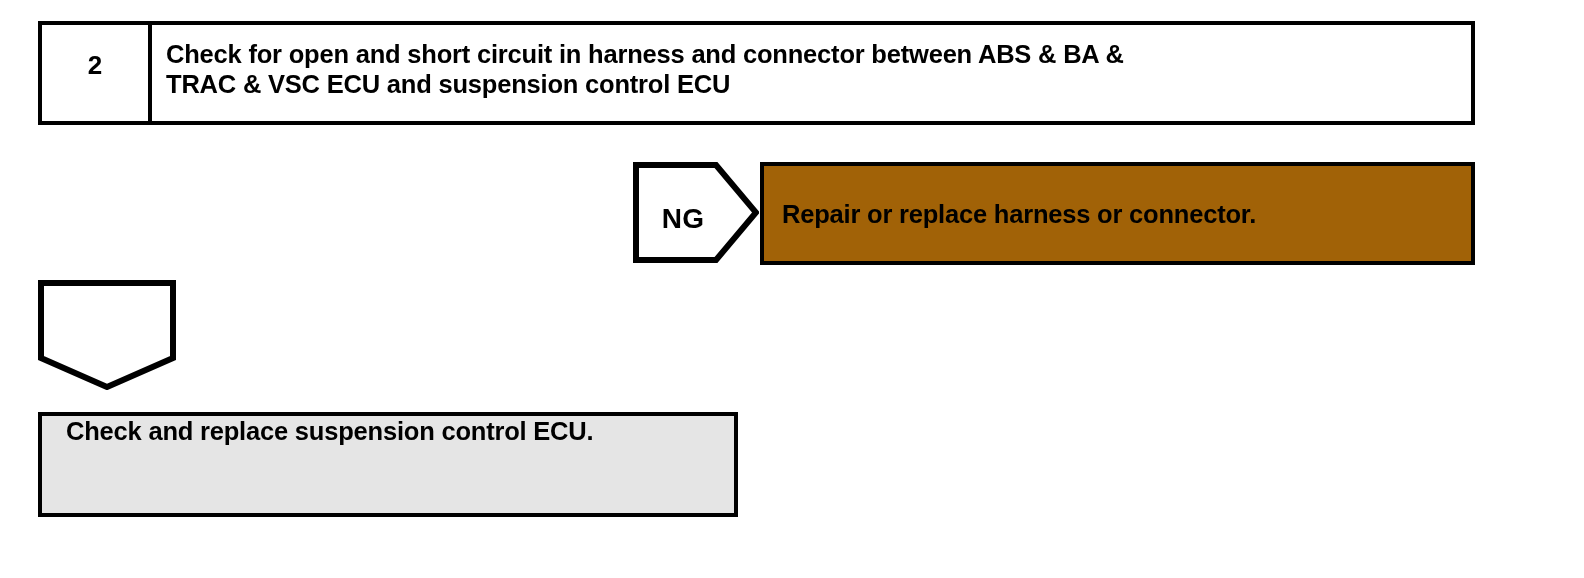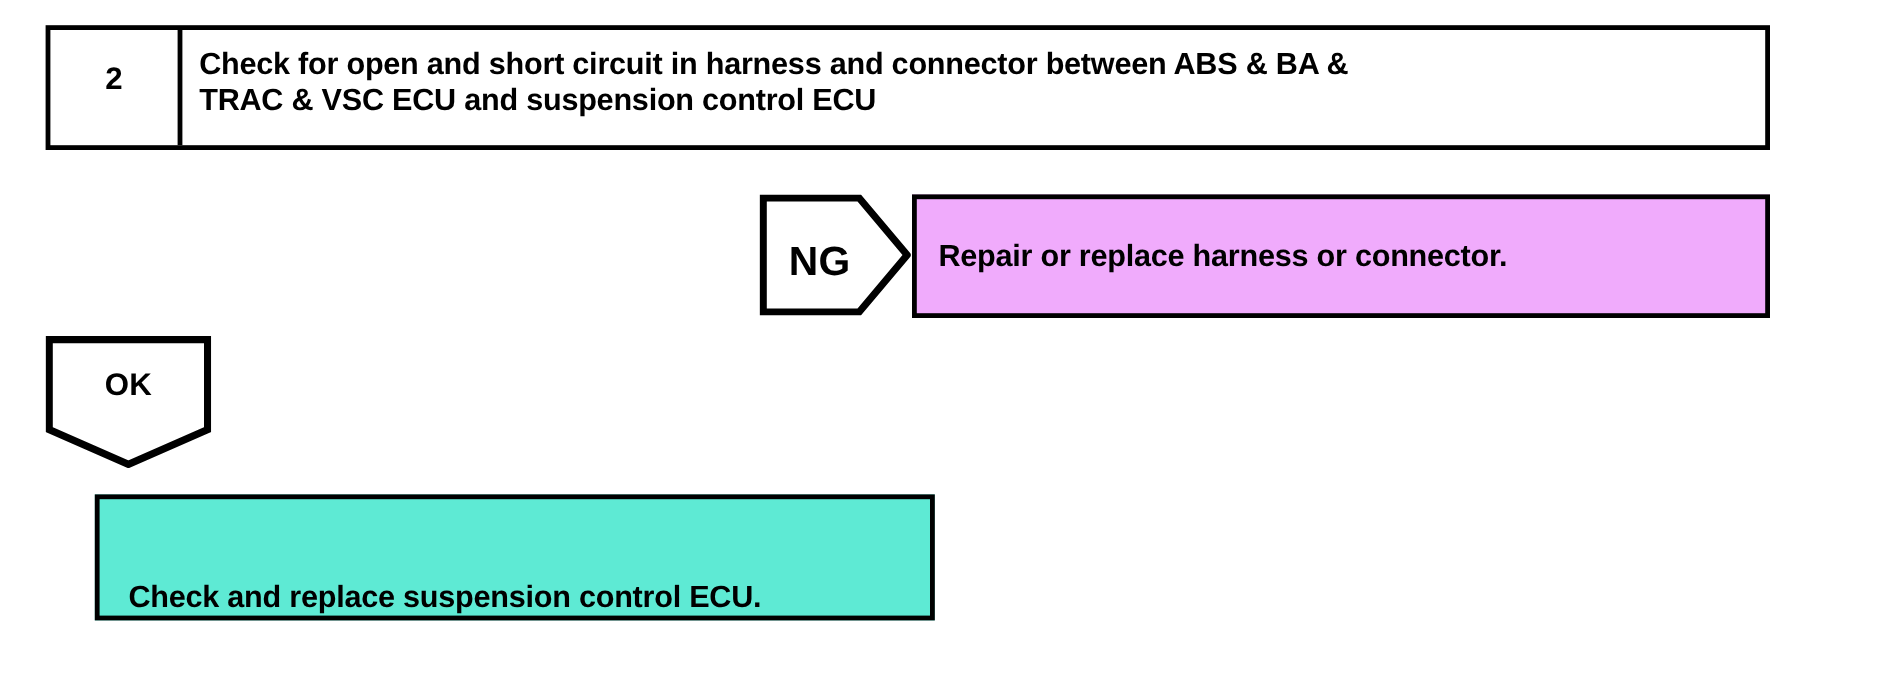--- a/index.html
+++ b/index.html
@@ -81,36 +81,36 @@
   }
   .ng-label {
     position: absolute;
     left: 633px;
     top: 162px;
     width: 100px;
     height: 113px;
     display: flex;
     align-items: center;
     justify-content: center;
-    font-size: 34px;
+    font-size: 28px;
     font-weight: bold;
     letter-spacing: 0.3px;
     pointer-events: none;
   }
 
   
   .repair-box {
     position: absolute;
     left: 760px;
     top: 162px;
     width: 715px;
     height: 103px;
     box-sizing: border-box;
     border: 4px solid #000000;
-    background: #f0abfc;
+    background: #a16207;
     display: flex;
     align-items: center;
     padding-left: 18px;
   }
   .repair-text {
     font-size: 25.5px;
     font-weight: bold;
     letter-spacing: -0.2px;
     line-height: 30px;
   }
@@ -145,25 +145,24 @@
 
   
   .final-box {
     position: absolute;
     left: 38px;
     top: 412px;
     width: 700px;
     height: 105px;
     box-sizing: border-box;
     border: 4px solid #000000;
-    background: #5eead4;
-    display: flex;
-    align-items: flex-end;
+    background: #e5e5e5;
+    display: flex;
+    align-items: flex-start;
     padding-left: 24px;
-    margin-left: 41px;
   }
   .final-text {
     font-size: 25.5px;
     font-weight: bold;
     letter-spacing: -0.2px;
     line-height: 30px;
   }
 </style>
 </head>
 <body>
@@ -189,19 +188,18 @@
 
   <div class="repair-box">
     <span class="repair-text">Repair or replace harness or connector.</span>
   </div>
 
   <div class="ok-shape">
     <svg viewBox="0 0 138 110" xmlns="http://www.w3.org/2000/svg">
       <polygon points="3,3 135,3 135,78 69,107 3,78" fill="#ffffff" stroke="#000000" stroke-width="6" stroke-linejoin="miter"></polygon>
     </svg>
   </div>
-  <div class="ok-label">OK</div>
 
   <div class="final-box">
     <span class="final-text">Check and replace suspension control ECU.</span>
   </div>
 
 </div>
 
 </body></html>

